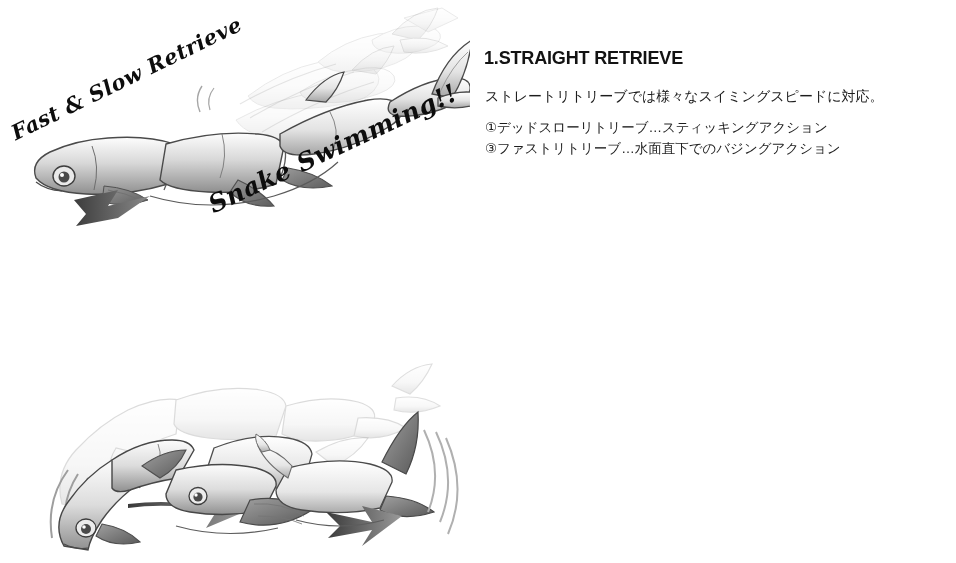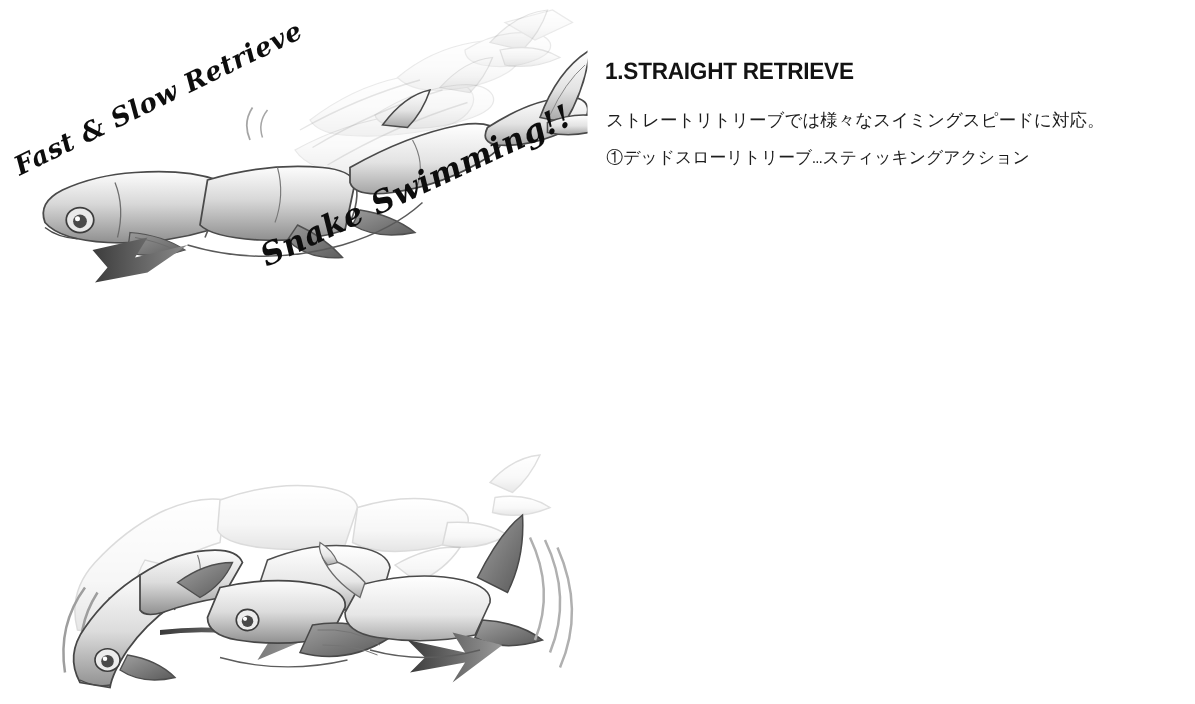--- a/index.html
+++ b/index.html
@@ -37,21 +37,20 @@
     font-size:14px;
     line-height:1.45;
     margin:0;
     color:#1d1d1d;
   }
   .list{
     margin:0;
     font-size:13.5px;
     line-height:1.52;
     color:#1d1d1d;
-    font-family:Liberation Mono, monospace;
   }
   .list div{white-space:nowrap;}
 
   #s1-heading{position:absolute;left:0;top:47px;}
   #s1-lead{position:absolute;left:1px;top:86px;}
   #s1-list{position:absolute;left:1px;top:118px;}
 
   
   .script{
     position:absolute;
@@ -190,20 +189,21 @@
 
     <div class="script" id="label-snake">Snake Swimming!!</div>
 
     <div class="text-pane">
       <h2 class="heading" id="s1-heading">1.STRAIGHT RETRIEVE</h2>
 
       <p class="lead" id="s1-lead">ストレートリトリーブでは様々なスイミングスピードに対応。</p>
 
       <div class="list" id="s1-list">
         <div>①デッドスローリトリーブ…スティッキングアクション</div>
+        <div>③ファストリトリーブ…水面直下でのバジングアクション</div>
       </div>
     </div>
   </div>
 
   <div class="section" id="section-2">
 
     <div class="art-pane">
       <svg width="470" height="281" viewBox="0 0 470 281">
         <defs>
           <linearGradient id="bodyH1" x1="0" y1="0" x2="0" y2="1">

